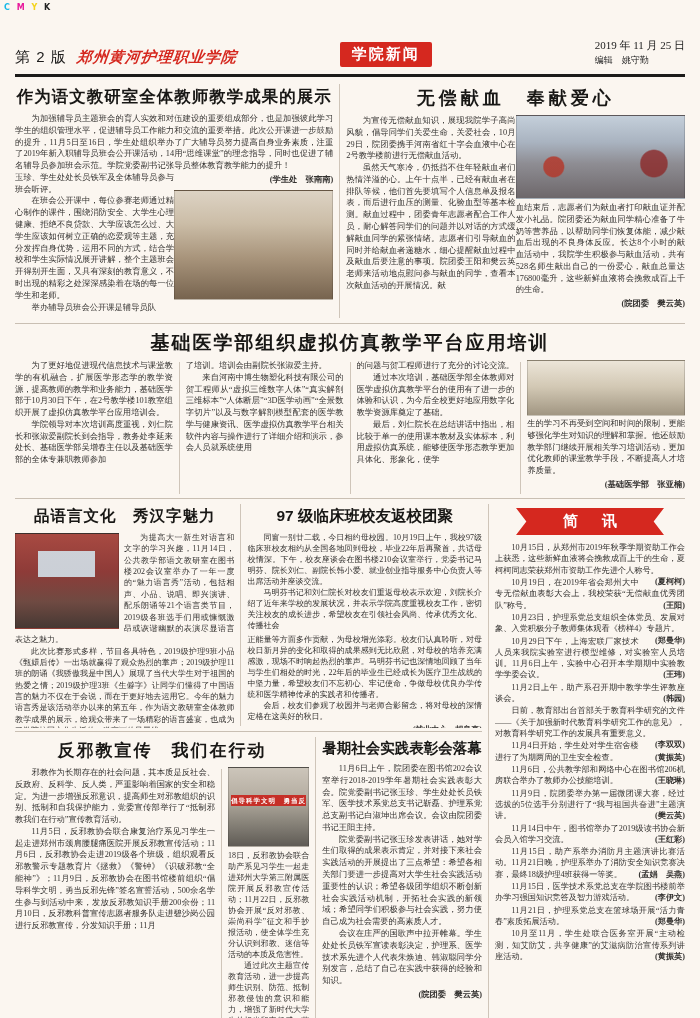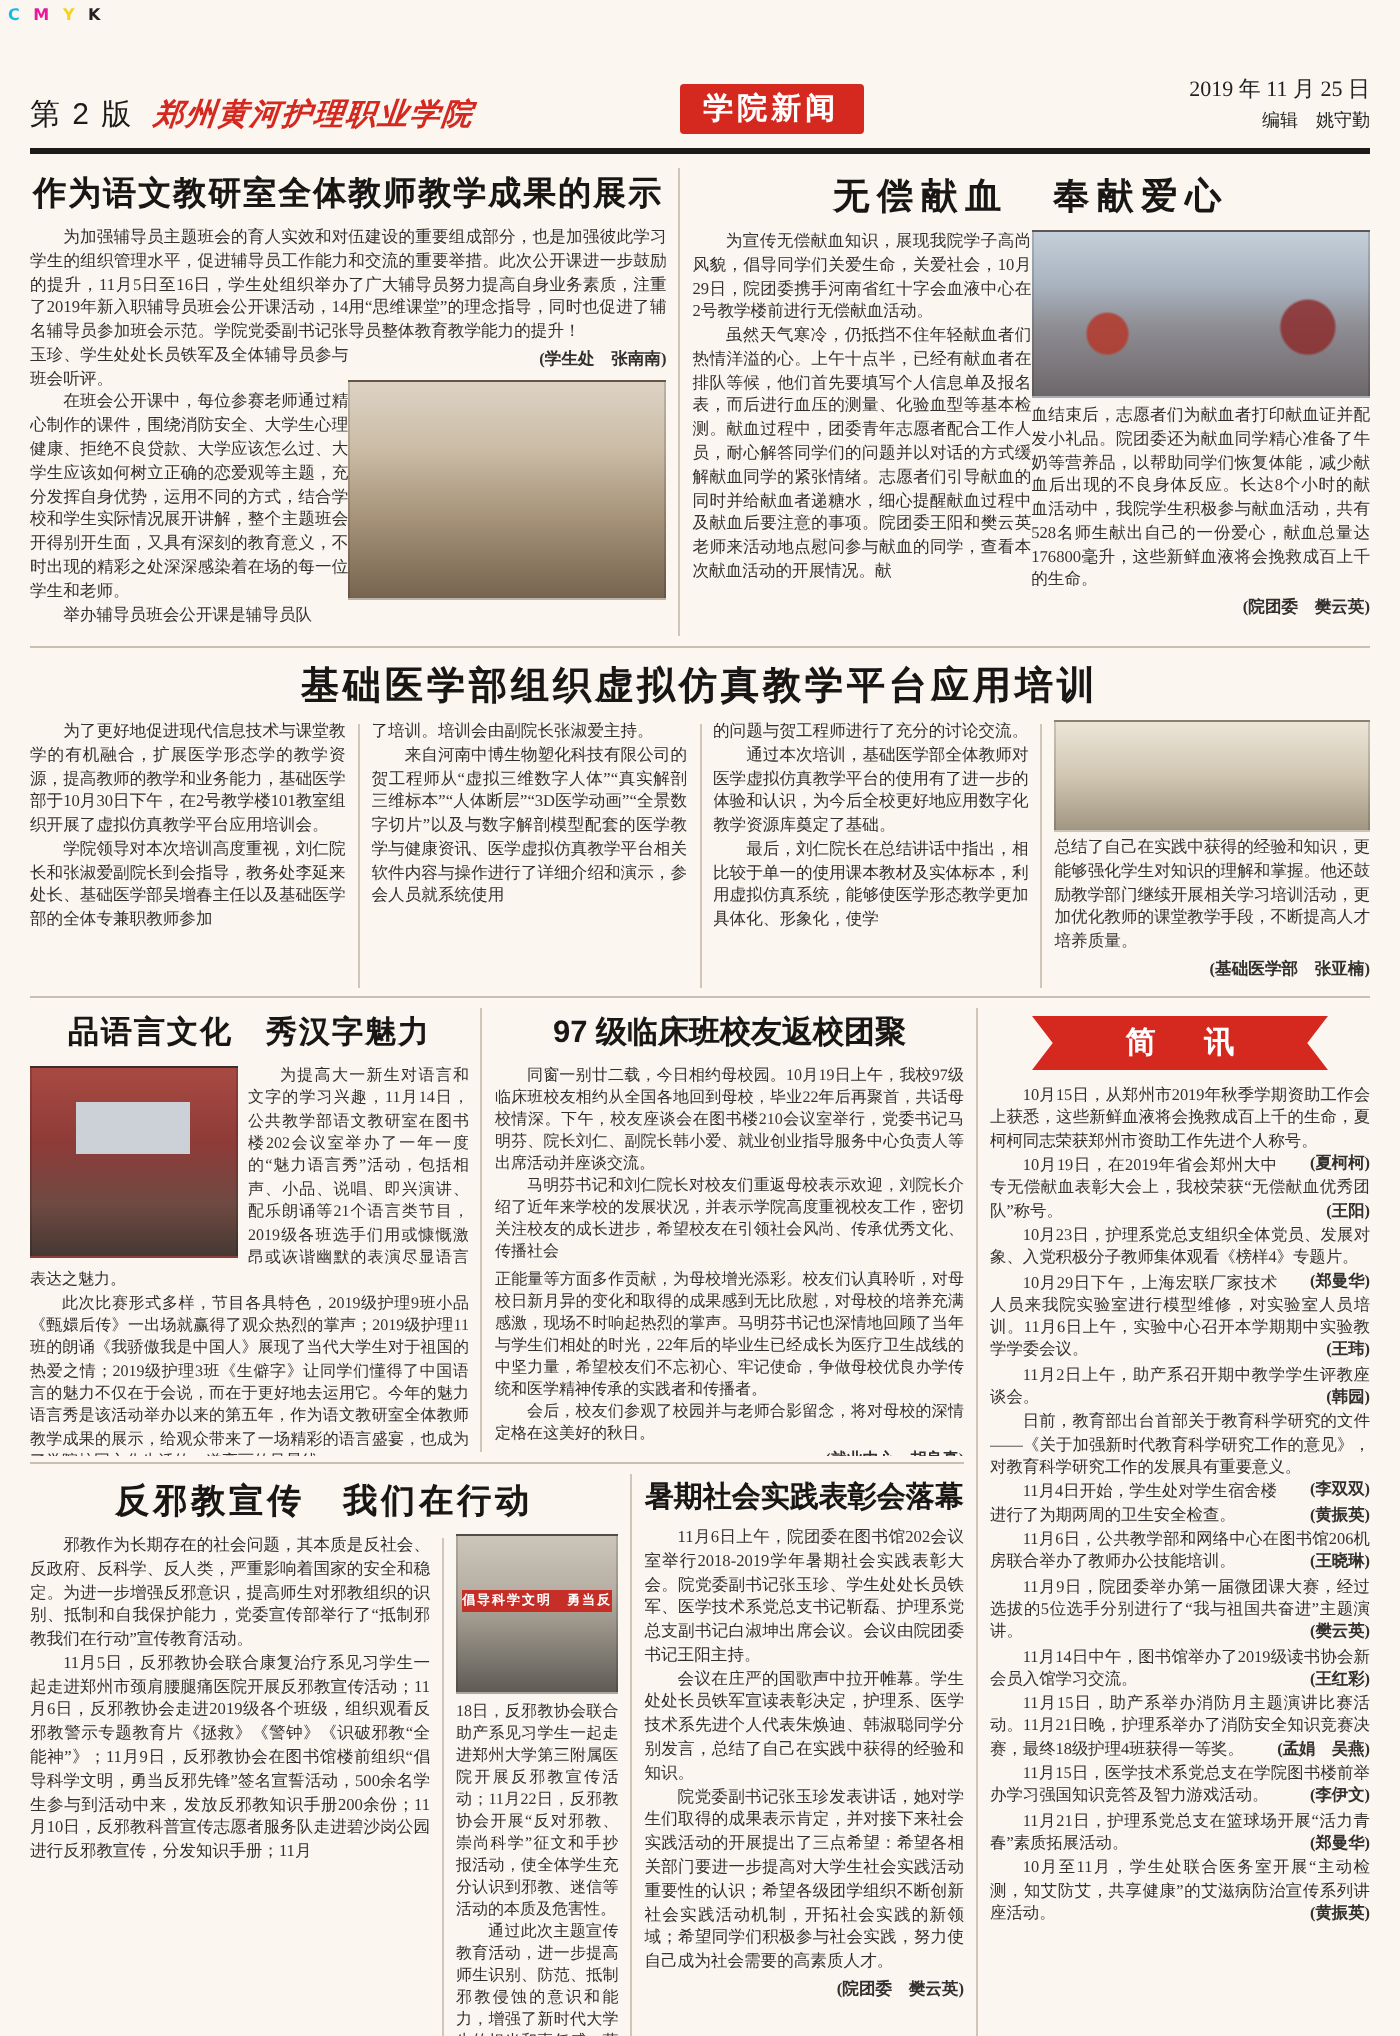--- a/index.html
+++ b/index.html
@@ -11,21 +11,21 @@
   .pm-c{color:#18b9e8}.pm-m{color:#e8199c}.pm-y{color:#f4d31b}.pm-k{color:#222}
   
   .masthead{margin-top:37px;display:flex;align-items:flex-end;justify-content:space-between;
             padding-bottom:7px;border-bottom:3px solid #1c1b1a;gap:38px;}
   .mh-left{display:flex;align-items:flex-end;gap:10px;}
   .page-label{font-family:"Liberation Sans",sans-serif;font-size:15px;color:#1c1b1a;letter-spacing:1px;}
   .logo{color:#d5281f;font-weight:bold;font-style:italic;font-size:15px;transform:skewX(-6deg);
         font-family:"Liberation Serif",serif;letter-spacing:1px;}
   .badge{background:#d5281f;color:#fff;font-family:"Liberation Sans",sans-serif;font-weight:bold;
          font-size:15px;letter-spacing:2px;padding:3px 12px;border-radius:2px;margin-left:-60px;}
-  .mh-right{text-align:right;line-height:1.5;}
+  .mh-right{line-height:1.5;}
   .mh-date{font-size:11px;color:#222;}
   .mh-editor{font-size:9px;color:#222;}
   
   .a-title{font-family:"Liberation Sans","DejaVu Sans",sans-serif;font-weight:bold;color:#181715;
            text-align:center;margin:4px 0 5px;}
   .cols{display:flex;overflow:hidden;}
   .col{overflow:hidden;}
   p{margin:0;text-indent:2em;text-align:justify;font-size:8.3px;line-height:1.42;}
   p.cont{text-indent:0;}
   .byline{font-weight:bold;text-align:right;text-indent:0;margin-top:2px;}
@@ -160,21 +160,21 @@
       </div>
       <div class="vsep"></div>
       <div class="col" style="flex:1;">
         <p class="cont">的问题与贺工程师进行了充分的讨论交流。</p>
         <p>通过本次培训，基础医学部全体教师对医学虚拟仿真教学平台的使用有了进一步的体验和认识，为今后全校更好地应用数字化教学资源库奠定了基础。</p>
         <p>最后，刘仁院长在总结讲话中指出，相比较于单一的使用课本教材及实体标本，利用虚拟仿真系统，能够使医学形态教学更加具体化、形象化，使学</p>
       </div>
       <div class="vsep"></div>
       <div class="col" style="flex:1;">
         <div class="photo photo-a3"></div>
-        <p class="cont">总结了自己在实践中获得的经验和知识，更能够强化学生对知识的理解和掌握。他还鼓励教学部门继续开展相关学习培训活动，更加优化教师的课堂教学手段，不断提高人才培养质量。</p>
+        <p class="cont">生的学习不再受到空间和时间的限制，更能够强化学生对知识的理解和掌握。他还鼓励教学部门继续开展相关学习培训活动，更加优化教师的课堂教学手段，不断提高人才培养质量。</p>
         <p class="byline">(基础医学部　张亚楠)</p>
       </div>
     </div>
   </div>
 
   <hr class="hdiv">
 
   <div class="bottom">
     <div class="bottom-left">
       <div class="row1">
@@ -219,22 +219,22 @@
               <p class="cont">18日，反邪教协会联合助产系见习学生一起走进郑州大学第三附属医院开展反邪教宣传活动；11月22日，反邪教协会开展“反对邪教、崇尚科学”征文和手抄报活动，使全体学生充分认识到邪教、迷信等活动的本质及危害性。</p>
               <p>通过此次主题宣传教育活动，进一步提高师生识别、防范、抵制邪教侵蚀的意识和能力，增强了新时代大学生的担当和责任感，营造崇尚科学、反对邪教的和谐校园环境。</p>
 
             </div>
           </div>
         </div>
         <div class="vsep"></div>
         <div class="art8">
           <div class="a-title">暑期社会实践表彰会落幕</div>
           <p>11月6日上午，院团委在图书馆202会议室举行2018-2019学年暑期社会实践表彰大会。院党委副书记张玉珍、学生处处长员铁军、医学技术系党总支书记靳磊、护理系党总支副书记白淑坤出席会议。会议由院团委书记王阳主持。</p>
+          <p>院党委副书记张玉珍发表讲话，她对学生们取得的成果表示肯定，并对接下来社会实践活动的开展提出了三点希望：希望各相关部门要进一步提高对大学生社会实践活动重要性的认识；希望各级团学组织不断创新社会实践活动机制，开拓社会实践的新领域；希望同学们积极参与社会实践，努力使自己成为社会需要的高素质人才。</p>
           <p>会议在庄严的国歌声中拉开帷幕。学生处处长员铁军宣读表彰决定，护理系、医学技术系先进个人代表朱焕迪、韩淑聪同学分别发言，总结了自己在实践中获得的经验和知识。</p>
-          <p>院党委副书记张玉珍发表讲话，她对学生们取得的成果表示肯定，并对接下来社会实践活动的开展提出了三点希望：希望各相关部门要进一步提高对大学生社会实践活动重要性的认识；希望各级团学组织不断创新社会实践活动机制，开拓社会实践的新领域；希望同学们积极参与社会实践，努力使自己成为社会需要的高素质人才。</p>
           <p class="byline">(院团委　樊云英)</p>
         </div>
       </div>
     </div>
     <div class="vsep"></div>
     <aside class="briefs">
       <div class="ribbon">简 讯</div>
       <div>
           <p class="brief-item"><span>10月15日，从郑州市2019年秋季学期资助工作会上获悉，这些新鲜血液将会挽救成百上千的生命，夏柯柯同志荣获郑州市资助工作先进个人称号。</span><span class="au">(夏柯柯)</span></p>
           <p class="brief-item"><span>10月19日，在2019年省会郑州大中专无偿献血表彰大会上，我校荣获“无偿献血优秀团队”称号。</span><span class="au">(王阳)</span></p>

